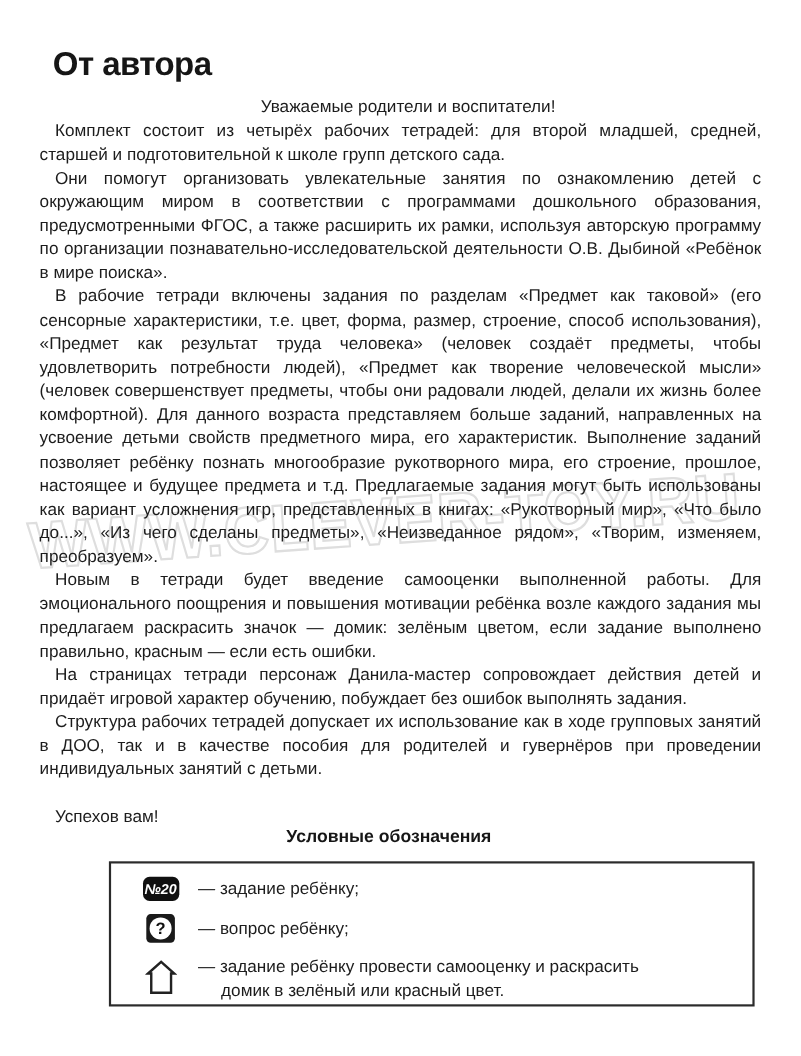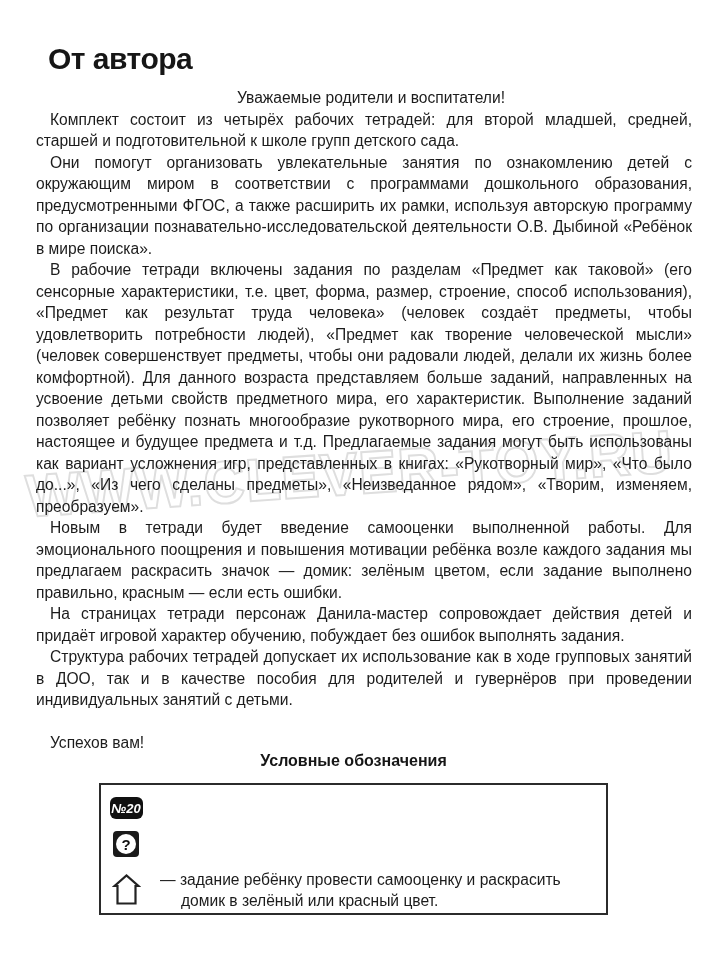--- a/index.html
+++ b/index.html
@@ -67,23 +67,23 @@
   .legend-heading {
     margin:0 0 13px 0;
     text-align:center;
     font-size:16px;
     font-weight:bold;
     color:#161616;
   }
   .legend-box {
     border:2px solid #2b2b2b;
     box-sizing:border-box;
-    width:509px;
+    width:587px;
     height:132px;
-    padding:12px 14px 10px 8px;
+    padding:12px 14px 10px 28px;
     display:flex;
     flex-direction:column;
     gap:12px;
     background:transparent;
   }
   .legend-row { display:flex; align-items:center; }
   .legend-row.top { align-items:center; }
   .legend-icon-col {
     width:34px;
     flex-shrink:0;
@@ -147,28 +147,30 @@
 </div>
 
 <div class="legend">
   <div class="legend-heading">Условные обозначения</div>
   <div class="legend-box">
 
     <div class="legend-row">
       <div class="legend-icon-col">
         <div class="badge-num">№20</div>
       </div>
+      <div class="legend-text">— задание ребёнку;</div>
     </div>
 
     <div class="legend-row">
       <div class="legend-icon-col">
         <div class="badge-q">
           <div class="q-circle">?</div>
         </div>
       </div>
+      <div class="legend-text">— вопрос ребёнку;</div>
     </div>
 
     <div class="legend-row top">
       <div class="legend-icon-col" style="padding-top:1px;">
         <span>
           <svg width="29" height="32" viewBox="0 0 29 32">
             <path d="M5.5 30.5 V13 H2.6 L14.5 2.4 L26.4 13 H23.5 V30.5 Z" fill="none" stroke="#222222" stroke-width="2.2" stroke-linejoin="miter"></path>
           </svg>
         </span>
       </div>

